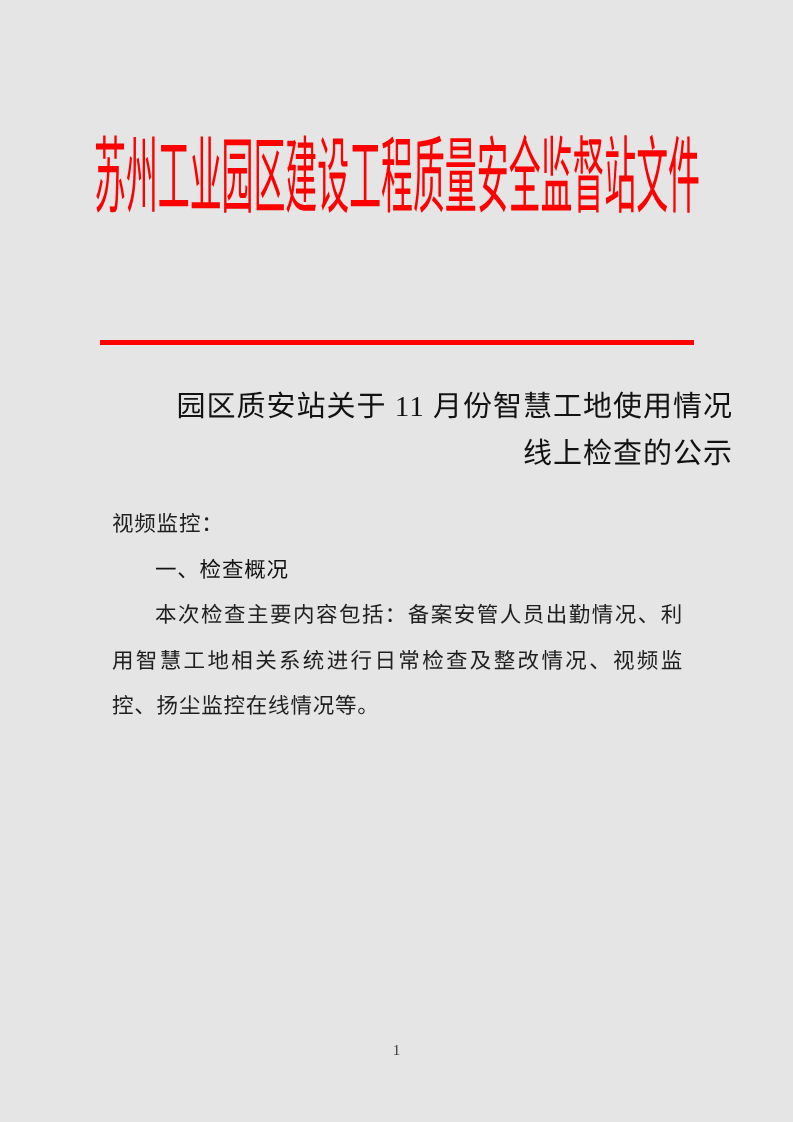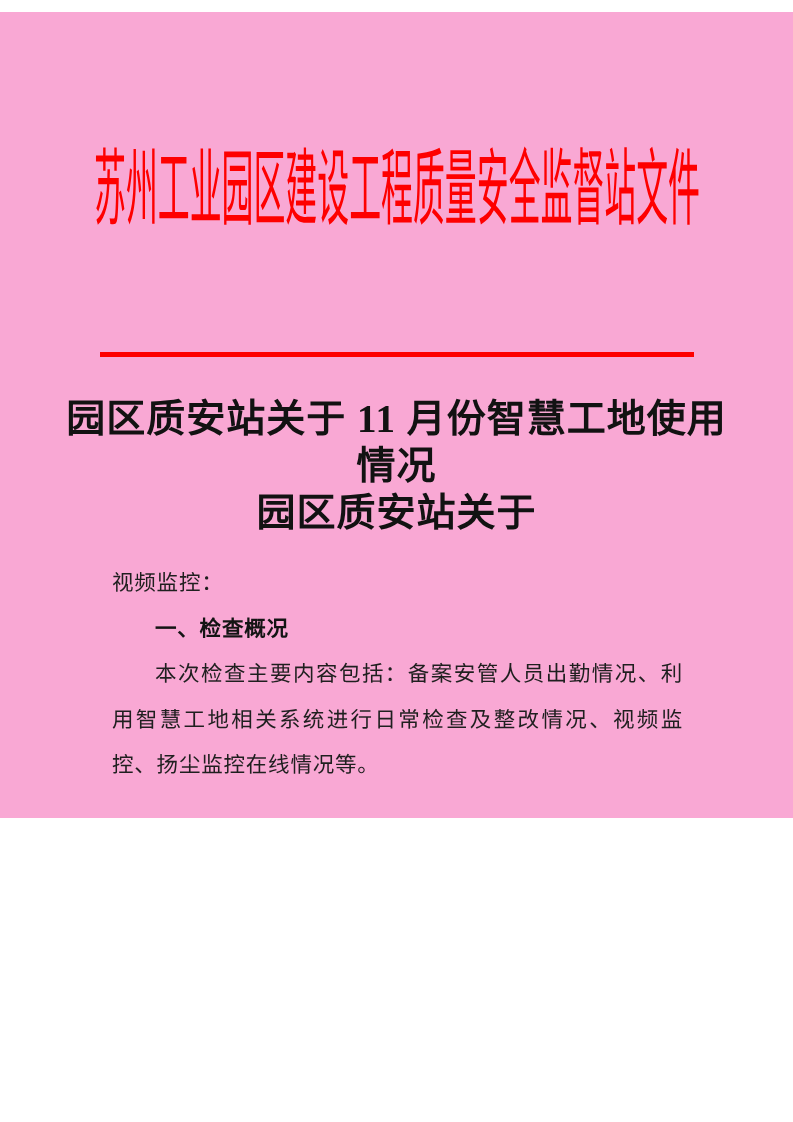--- a/index.html
+++ b/index.html
@@ -3,23 +3,23 @@
 <meta charset="utf-8">
 <style>
   html, body {
     margin: 0;
     padding: 0;
     background: #ffffff;
   }
   .page {
     position: relative;
     width: 793px;
-    height: 806px;
-    margin: 12px auto;
-    background: #f9a8d4;
+    height: 1122px;
+    margin: 0 auto;
+    background: #e5e5e5;
     overflow: hidden;
     font-family: "Liberation Serif", "DejaVu Serif", serif;
   }
   
   .banner-wrap {
     margin: 126px auto 0 auto;
     width: 612px;
     height: 92px;
   }
   .banner-text {
@@ -30,23 +30,23 @@
   
   .red-rule {
     margin: 122px auto 0 auto;
     width: 594px;
     height: 5px;
     border: none;
   }
   
   .doc-title {
     margin: 38px 60px 0 60px;
-    text-align: center;
-    font-size: 39px;
-    font-weight: bold;
+    text-align: right;
+    font-size: 29px;
+    font-weight: normal;
     color: #121212;
     line-height: 47px;
     letter-spacing: 1px;
   }
   .doc-title .title-line { display: block; }
   
   .content {
     margin: 25px 110px 0 112px;
     color: #1f1f1f;
     font-size: 21.5px;
@@ -54,21 +54,21 @@
     text-align: justify;
     text-justify: inter-character;
     letter-spacing: 0.8px;
   }
   .content p { margin: 0; }
   .indent { text-indent: 2em; }
   .section-heading {
     margin: 0;
     font-family: "Liberation Sans", "DejaVu Sans", sans-serif;
     font-size: 21.5px;
-    font-weight: bold;
+    font-weight: normal;
     color: #141414;
     line-height: 45.5px;
     text-indent: 2em;
     letter-spacing: 0.8px;
   }
   
   .footer {
     position: absolute;
     left: 0;
     top: 1042px;
@@ -87,21 +87,21 @@
   <div class="banner-wrap">
     <svg viewBox="0 0 612 92" width="612" height="92" aria-hidden="false">
       <text class="banner-text" x="306" y="80" text-anchor="middle" textLength="606" lengthAdjust="spacingAndGlyphs" fill="#fe0000">苏州工业园区建设工程质量安全监督站文件</text>
     </svg>
   </div>
 
   <div class="red-rule" style="background:#fe0000;"></div>
 
   <h1 class="doc-title">
     <span class="title-line">园区质安站关于 11 月份智慧工地使用情况</span>
-    <span class="title-line">园区质安站关于</span>
+    <span class="title-line">线上检查的公示</span>
   </h1>
 
   <div class="content">
     <p>视频监控：</p>
     <h2 class="section-heading">一、检查概况</h2>
     <p class="indent">本次检查主要内容包括：备案安管人员出勤情况、利用智慧工地相关系统进行日常检查及整改情况、视频监控、扬尘监控在线情况等。</p>
   </div>
 
   <div class="footer">
     <span>1</span>

